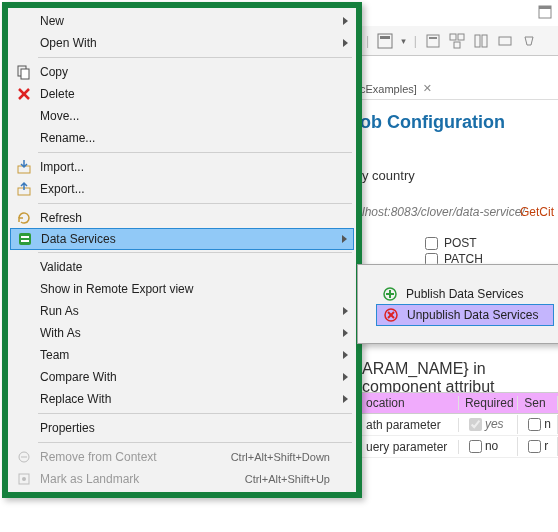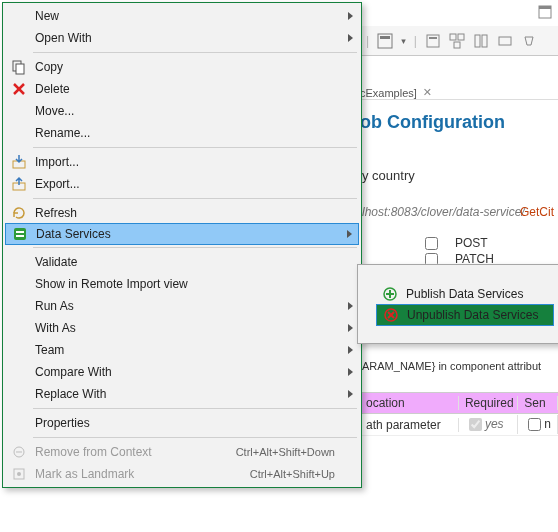--- a/index.html
+++ b/index.html
@@ -36,21 +36,21 @@
   .titlebar-x {
     position: absolute;
     top: 5px; right: 6px;
     width: 14px; height: 14px;
   }
   .tabstrip {
     position: absolute;
     top: 78px; left: 360px; right: 0;
     height: 22px;
     display: flex;
-    align-items: flex-end;
+    align-items: center;
     font-size: 11px;
     color: #555;
     border-bottom: 1px solid #ddd;
   }
   .heading {
     position: absolute;
     top: 112px; left: 360px;
     font-size: 18px;
     color: #1a6ea8;
     font-weight: 600;
@@ -75,26 +75,26 @@
     color: #c2410c;
   }
   .checks {
     position: absolute;
     top: 236px; left: 425px;
     display: flex;
     flex-direction: column;
     gap: 2px;
     font-size: 12px;
   }
-  .checks label { display: flex; align-items: center; gap: 17px; }
+  .checks label { display: flex; align-items: center; gap: 6px; }
   .checks input { margin:0; width:13px; height:13px; }
   .attr-note {
     position: absolute;
     top: 360px; left: 362px;
-    font-size: 11px;
+    font-size: 16px;
   }
   .grid {
     position: absolute;
     top: 392px; left: 360px; right: 0;
     font-size: 12px;
   }
   .grid-row { display: flex; align-items: center; height: 22px; }
   .grid-head { background: #f0abfc; font-weight: normal; border-top:1px solid #ccc; border-bottom:1px solid #ccc; }
   .grid-cell { padding: 0 6px; border-right: 1px solid #e0e0e0; overflow:hidden; white-space:nowrap; }
   .c-loc { width: 100px; }
@@ -103,21 +103,21 @@
   .grid-body .grid-row { border-bottom: 1px solid #eee; }
   .grid-body .c-req input, .grid-body .c-sen input { width:13px; height:13px; margin-right:3px; vertical-align:middle; }
   .req-yes { color:#737373;font-style:italic; }
 
   
   .menu {
     position: absolute;
     left: 2px; top: 2px;
     width: 360px;
     background: #f2f2f2;
-    border: 1px solid #15803d;
+    border: 6px solid #15803d;
     box-shadow: 3px 3px 6px rgba(0,0,0,0.25);
     padding: 2px;
   }
   .menu-item {
     display: flex;
     align-items: center;
     height: 22px;
     padding: 0 4px;
     position: relative;
     color: #222;
@@ -150,21 +150,21 @@
     position: absolute;
     left: 357px; top: 264px;
     width: 216px;
     background: #f2f2f2;
     border: 1px solid #a6a6a6;
     box-shadow: 3px 3px 6px rgba(0,0,0,0.25);
     padding: 18px;
   }
   .submenu .menu-item { height: 22px; }
   .submenu .menu-item.highlight {
-    background: #15803d;
+    background: #c4b5fd;
     border: 1px solid #2a8ad4;
   }
 
   
   .mi-icon svg { width: 16px; height: 16px; display:block; }
 </style>
 </head>
 <body>
 
 <div class="bg">
@@ -230,20 +230,25 @@
       <div class="grid-cell c-loc">ocation</div>
       <div class="grid-cell c-req">Required</div>
       <div class="grid-cell c-sen">Sen</div>
     </div>
     <div class="grid-body" id="grid-body">
         <div class="grid-row">
           <div class="grid-cell c-loc">ath parameter</div>
           <div class="grid-cell c-req"><input type="checkbox" checked="" disabled="" style=""><span class="req-yes">yes</span></div>
           <div class="grid-cell c-sen"><input type="checkbox" style="">n</div>
         </div>
+        <div class="grid-row">
+          <div class="grid-cell c-loc">uery parameter</div>
+          <div class="grid-cell c-req"><input type="checkbox" style=""><span class="">no</span></div>
+          <div class="grid-cell c-sen"><input type="checkbox" style="">r</div>
+        </div>
       </div>
   </div>
 </div>
 
 <div class="menu" id="context-menu">
     <div class="menu-item">
       <span class="mi-icon"></span>
       <span class="mi-label">New</span>
       <span class="mi-arrow"></span>
     </div>
@@ -319,21 +324,21 @@
       <span class="mi-label">Data Services</span>
       <span class="mi-arrow"></span>
     </div>
     <div class="menu-sep"></div>
     <div class="menu-item">
       <span class="mi-icon"></span>
       <span class="mi-label">Validate</span>
     </div>
     <div class="menu-item">
       <span class="mi-icon"></span>
-      <span class="mi-label">Show in Remote Import view</span>
+      <span class="mi-label">Show in Remote Export view</span>
     </div>
     <div class="menu-item">
       <span class="mi-icon"></span>
       <span class="mi-label">Run As</span>
       <span class="mi-arrow"></span>
     </div>
     <div class="menu-item">
       <span class="mi-icon"></span>
       <span class="mi-label">With As</span>
       <span class="mi-arrow"></span>

